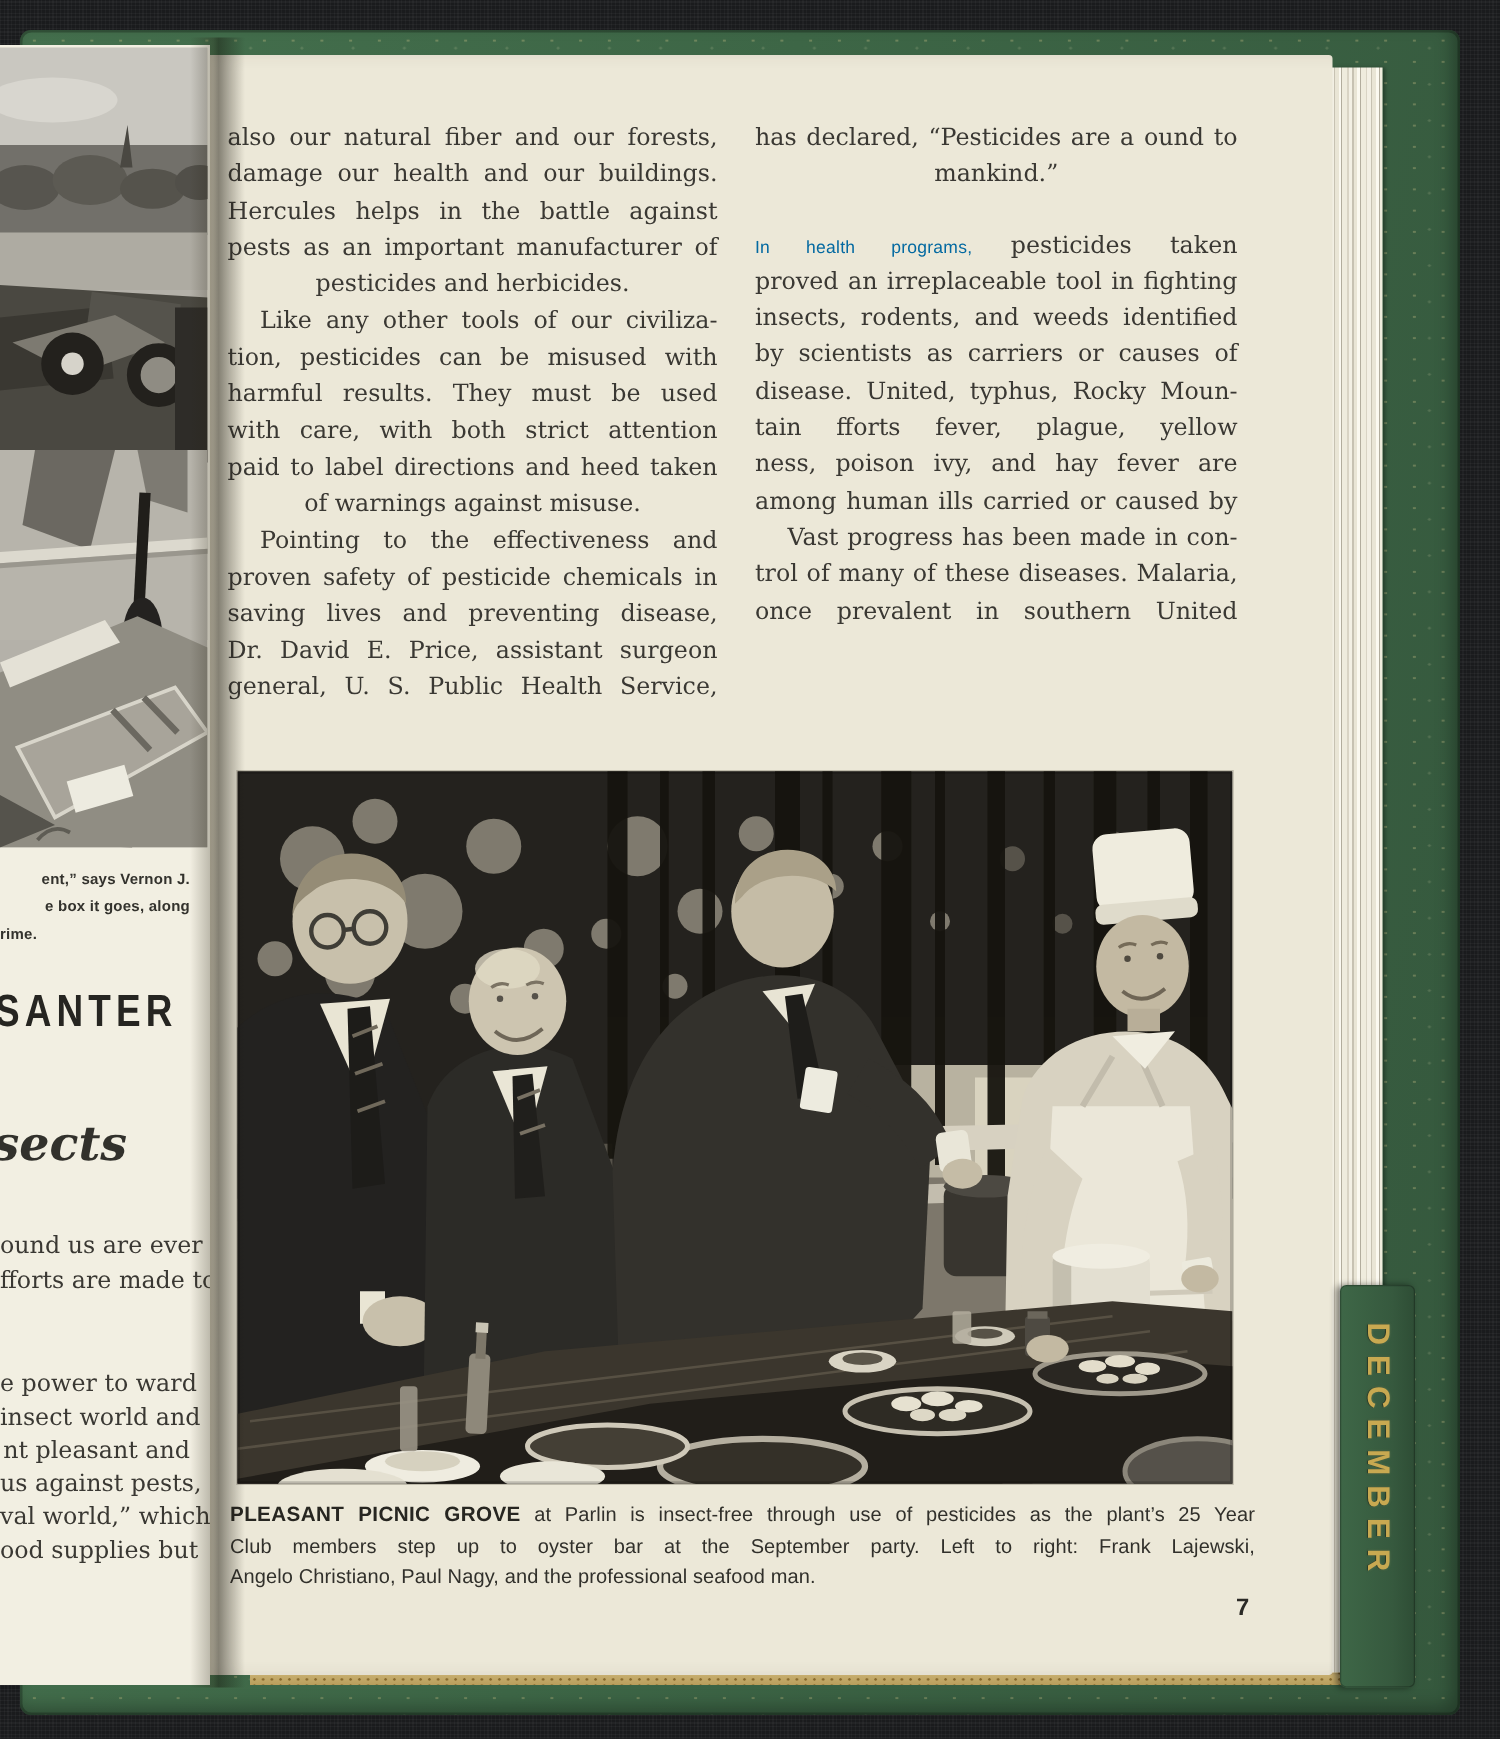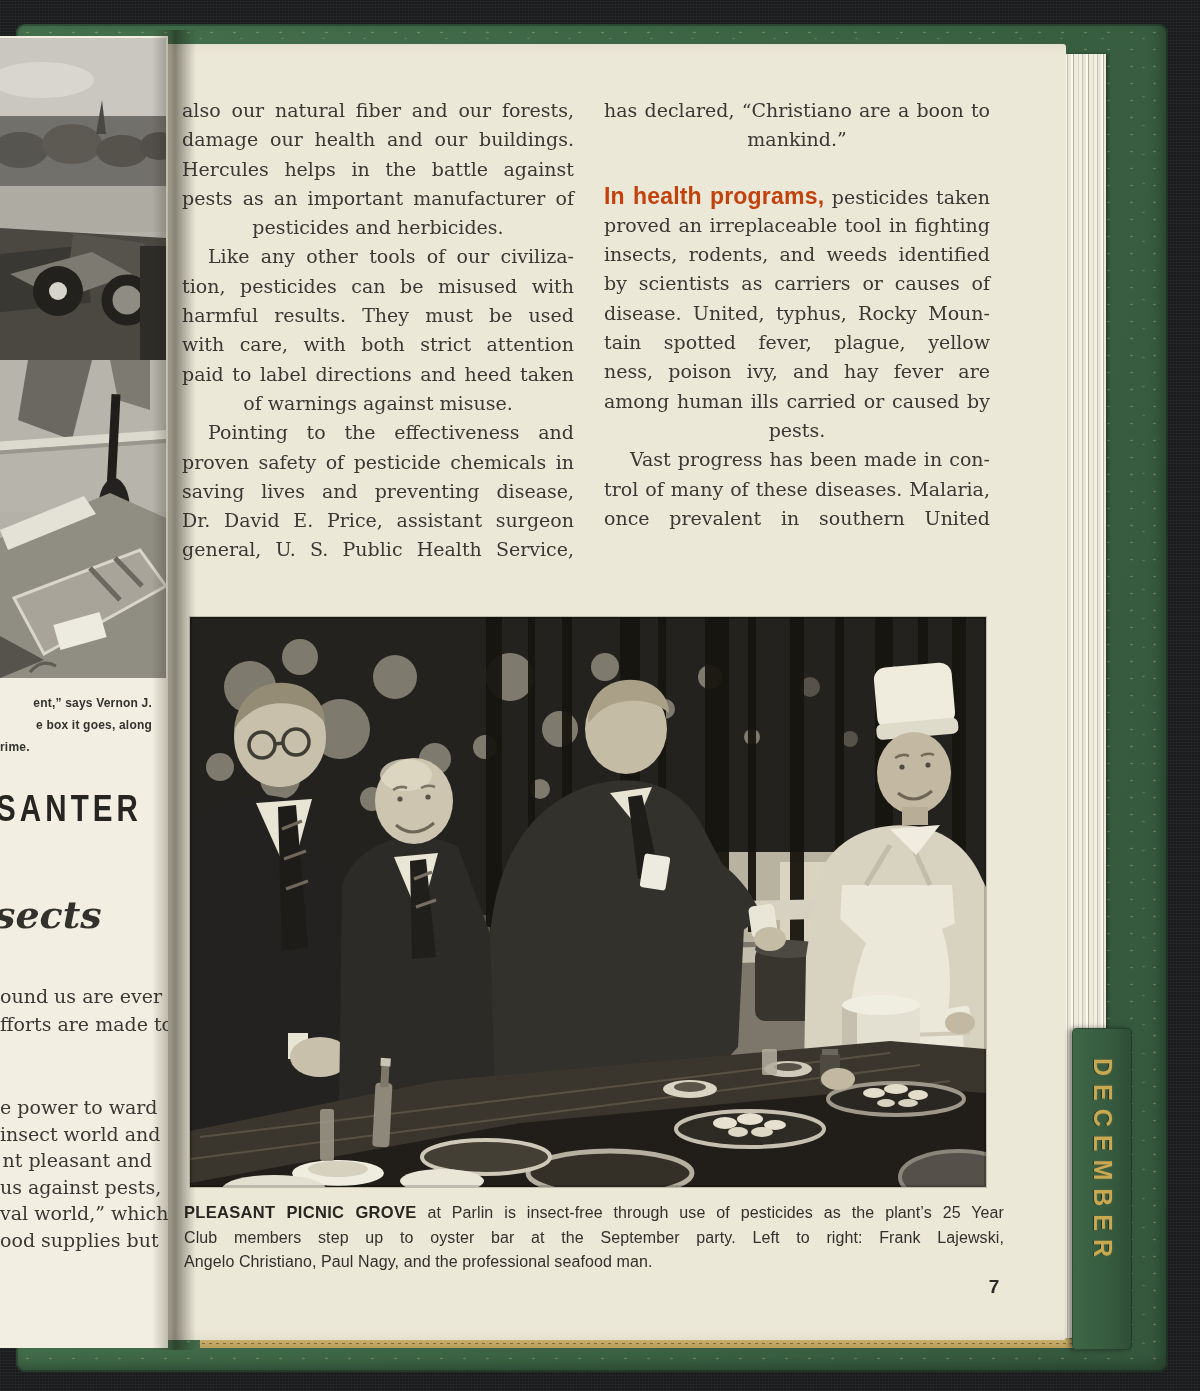--- a/index.html
+++ b/index.html
@@ -48,22 +48,22 @@
   
   .col{position:absolute;top:52px;font-family:"DejaVu Serif", serif;font-size:19px;
     line-height:29.3px;color:#3a3833;}
   .col-left{left:14px;width:392px;}
   .col-right{left:436px;width:386px;}
   .bl{height:29.3px;white-space:nowrap;overflow:visible;}
   .j{text-align:justify;text-align-last:justify;white-space:normal;}
   .e{text-align:center;}
   .ind{text-indent:26px;}
   .para-gap{height:27px;}
-  .lead-bold{font-family:"Liberation Sans", sans-serif;font-weight:700;font-size:23px;
-    letter-spacing:.2px;color:#c2410c;}
+  .lead-bold{font-family:"Liberation Sans", sans-serif;font-weight:400;font-size:14px;
+    letter-spacing:.2px;color:#0369a1;}
 
   
   .photo-main{position:absolute;left:22px;top:573px;width:796px;height:570px;display:block;
     box-shadow:0 0 0 1px rgba(60,55,40,.25);}
 
   
   .caption{position:absolute;left:16px;top:1156px;width:820px;
     font-size:16px;line-height:24.5px;color:#31302b;letter-spacing:.1px;}
   .cap-line{white-space:normal;}
   .cap-j{text-align:justify;text-align-last:justify;}
@@ -184,32 +184,31 @@
       <div class="bl j">paid to label directions and heed taken</div>
       <div class="bl e">of warnings against misuse.</div>
       <div class="bl j ind">Pointing to the effectiveness and</div>
       <div class="bl j">proven safety of pesticide chemicals in</div>
       <div class="bl j">saving lives and preventing disease,</div>
       <div class="bl j">Dr. David E. Price, assistant surgeon</div>
       <div class="bl j">general, U. S. Public Health Service,</div>
     </div>
 
     <div class="col col-right">
-      <div class="bl j">has declared, “Christiano are a boon to</div>
+      <div class="bl j">has declared, “Pesticides are a ound to</div>
       <div class="bl e">mankind.”</div>
       <div class="para-gap"></div>
       <div class="bl j"><span class="lead-bold">In health programs,</span><span> pesticides taken</span></div>
       <div class="bl j">proved an irreplaceable tool in fighting</div>
       <div class="bl j">insects, rodents, and weeds identified</div>
       <div class="bl j">by scientists as carriers or causes of</div>
       <div class="bl j">disease. United, typhus, Rocky Moun-</div>
-      <div class="bl j">tain spotted fever, plague, yellow</div>
+      <div class="bl j">tain fforts fever, plague, yellow</div>
       <div class="bl j">ness, poison ivy, and hay fever are</div>
       <div class="bl j">among human ills carried or caused by</div>
-      <div class="bl e">pests.</div>
       <div class="bl j ind">Vast progress has been made in con-</div>
       <div class="bl j">trol of many of these diseases. Malaria,</div>
       <div class="bl j">once prevalent in southern United</div>
     </div>
 
     <svg class="photo-main" viewBox="0 0 796 570" aria-hidden="true">
       <rect width="796" height="570" fill="#2b2925"></rect>
       <rect width="796" height="342" fill="#24221e"></rect>
       <g fill="#d9d2bd" opacity=".5">
         <circle cx="60" cy="70" r="26"></circle>

